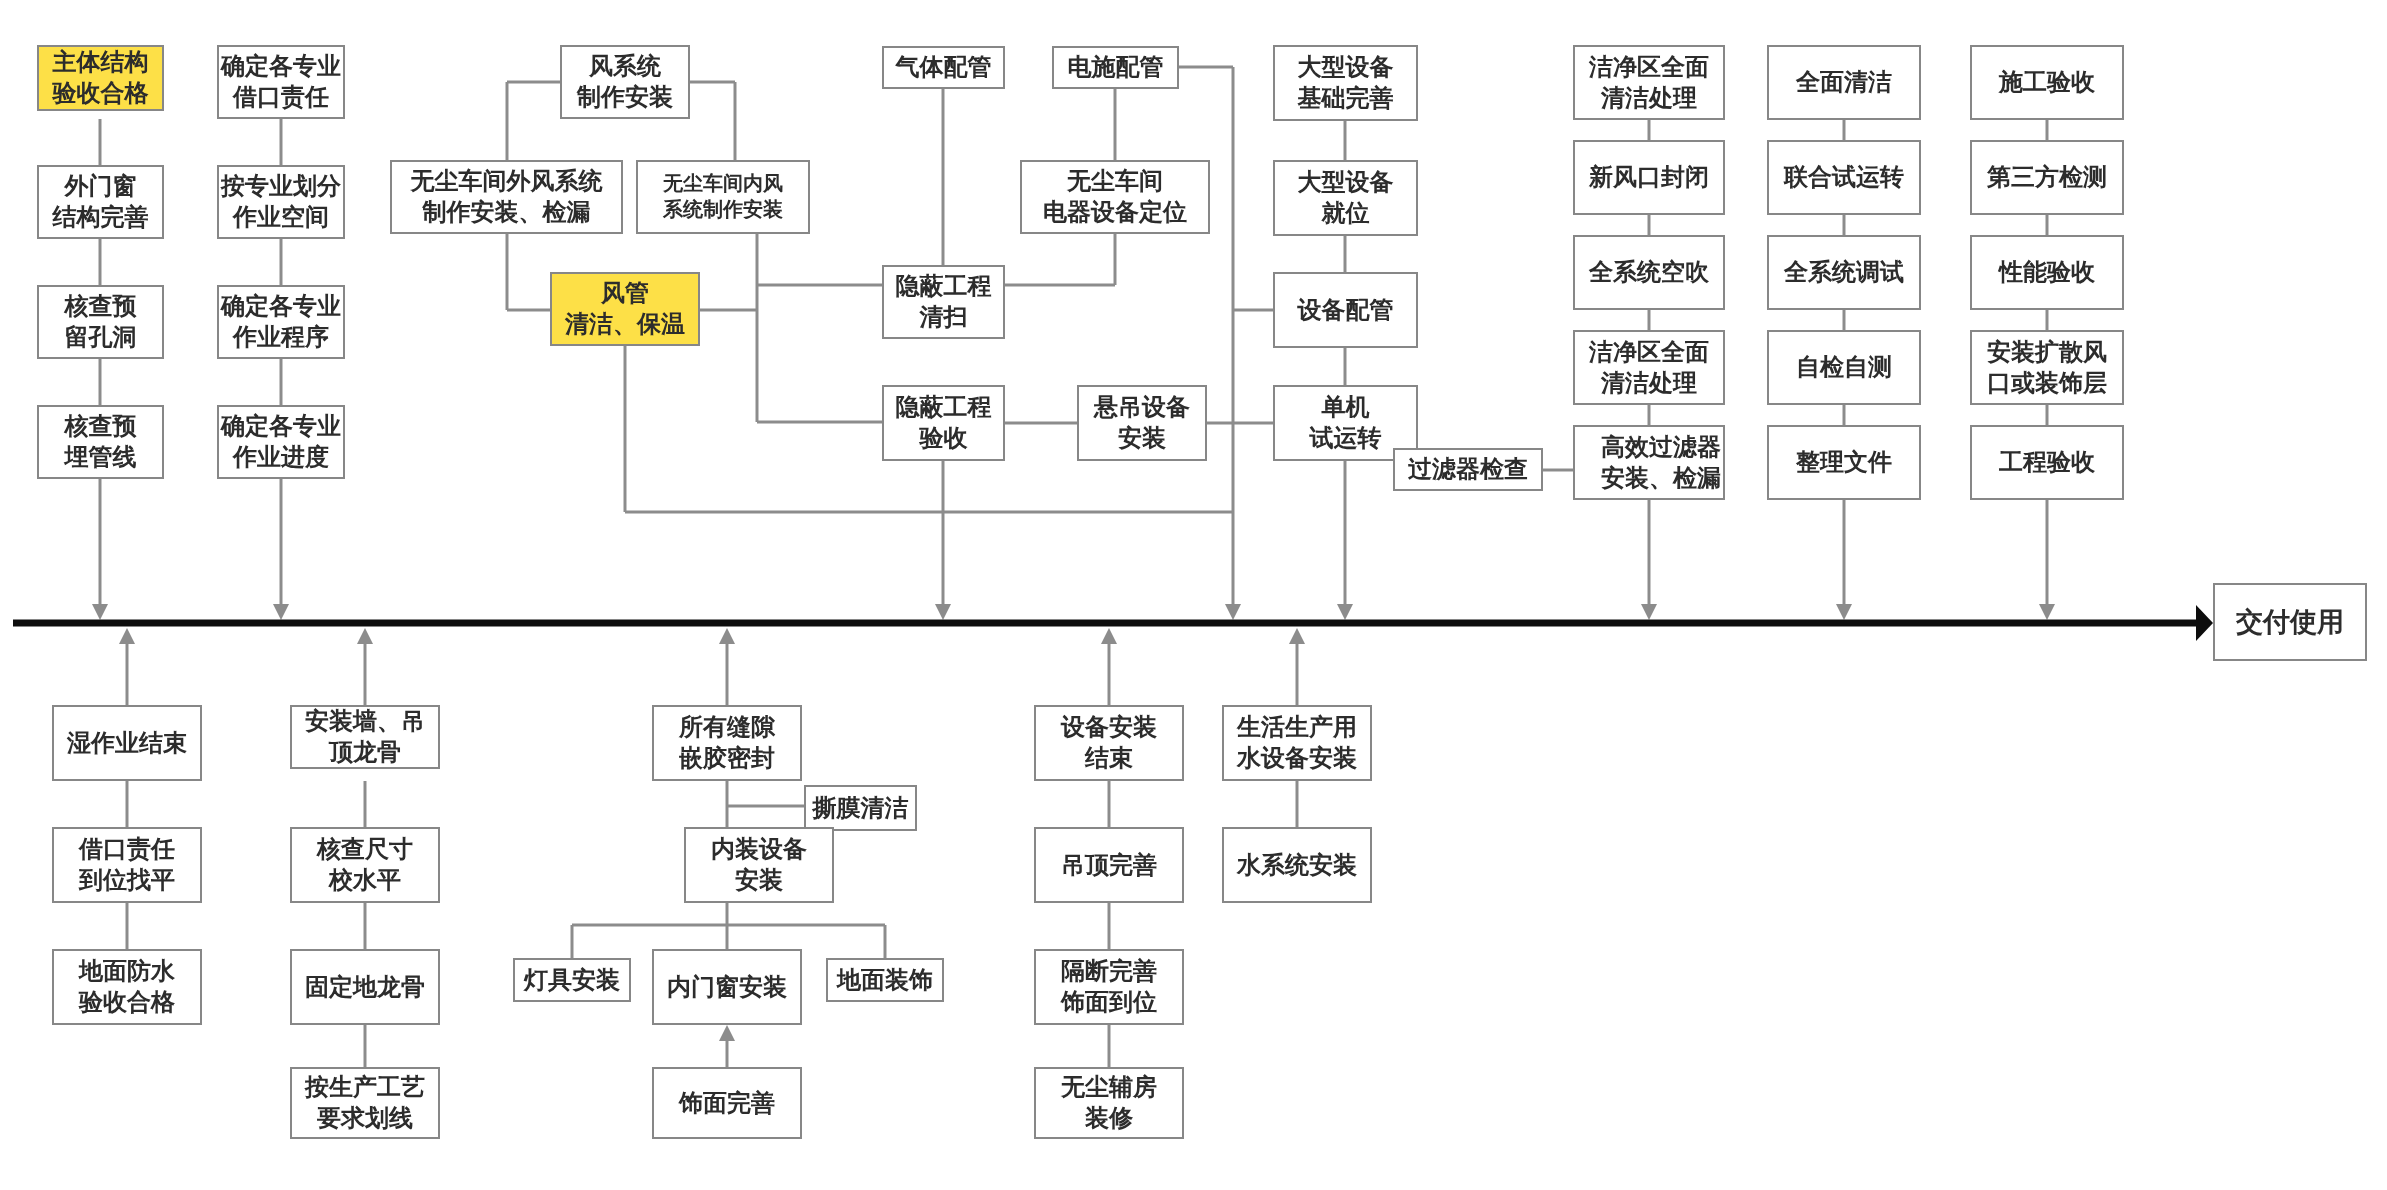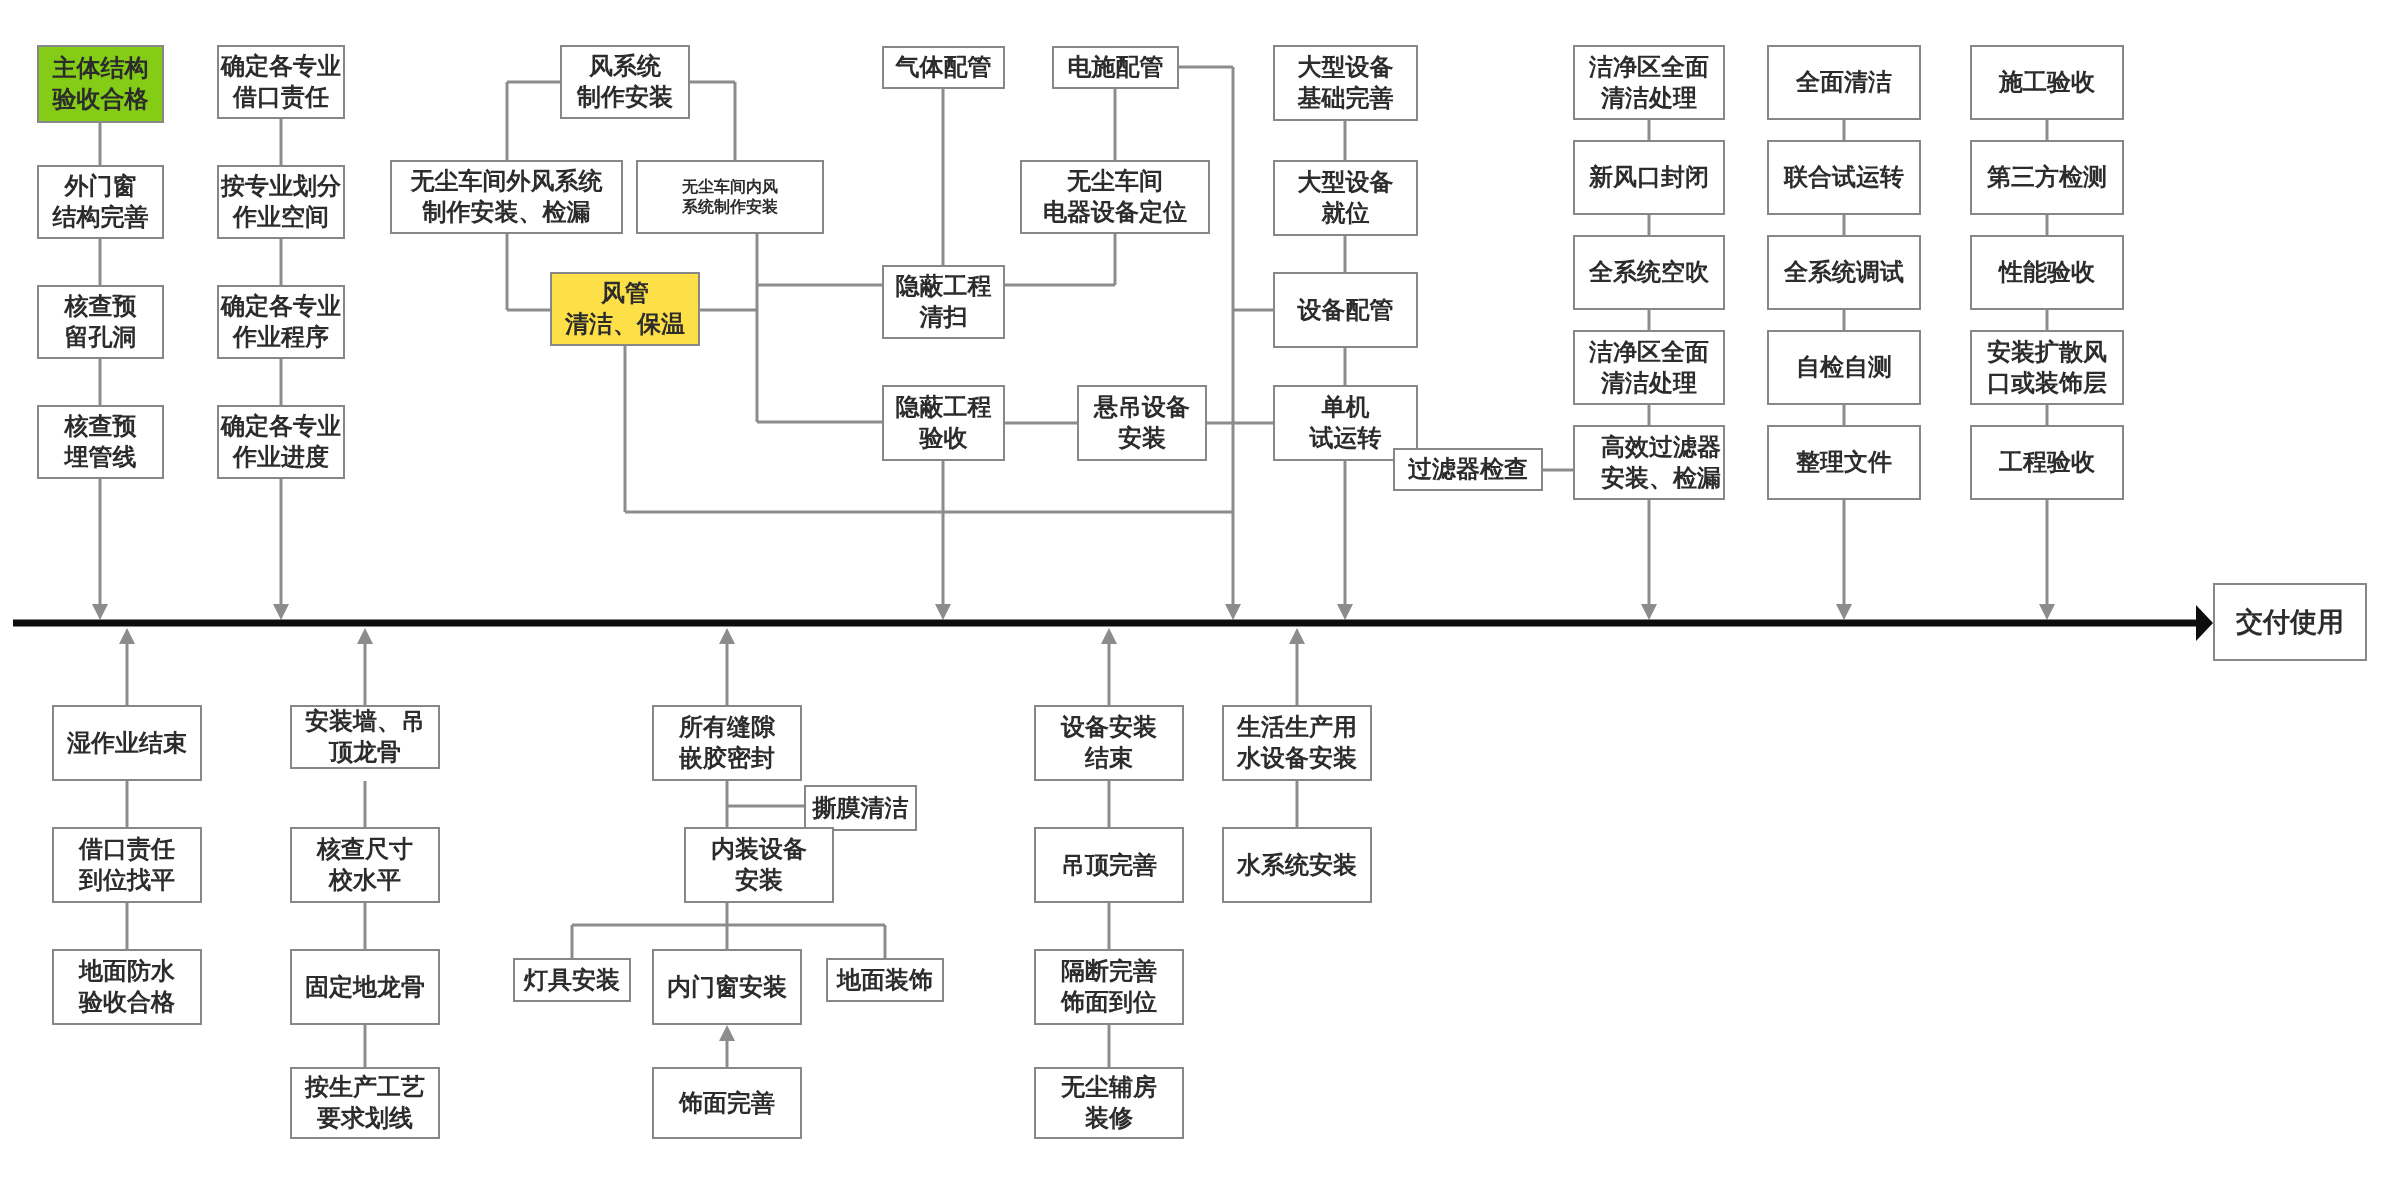--- a/index.html
+++ b/index.html
@@ -125,41 +125,41 @@
       <line x1="1109" y1="781" x2="1109" y2="827" stroke="#8c8c8c" stroke-width="3"></line>
       <line x1="1109" y1="903" x2="1109" y2="949" stroke="#8c8c8c" stroke-width="3"></line>
       <line x1="1109" y1="1025" x2="1109" y2="1067" stroke="#8c8c8c" stroke-width="3"></line>
       <polygon points="1289,644 1305,644 1297,628" fill="#8c8c8c"></polygon>
       <line x1="1297" y1="705" x2="1297" y2="642" stroke="#8c8c8c" stroke-width="3"></line>
       <line x1="1297" y1="781" x2="1297" y2="827" stroke="#8c8c8c" stroke-width="3"></line>
       <rect x="13" y="619.5" width="2184" height="7" fill="#0d0d0d"></rect>
       <polygon points="2196,605 2196,641 2213,623" fill="#0d0d0d"></polygon>
     </svg>
 
-<div class="node" style="left: 37px; top: 45px; width: 127px; height: 78px; font-size: 24px; border-color: rgb(135, 135, 135); color: rgb(44, 44, 44); background: #84cc16;">主体结构
+<div class="node" style="left: 37px; top: 45px; width: 127px; height: 66px; font-size: 24px; border-color: rgb(135, 135, 135); color: rgb(44, 44, 44); background: #fde047;">主体结构
 验收合格</div>
     <div class="node" style="left: 37px; top: 165px; width: 127px; height: 74px; font-size: 24px; border-color: rgb(135, 135, 135); color: rgb(44, 44, 44); background: rgb(255, 255, 255);">外门窗
 结构完善</div>
     <div class="node" style="left: 37px; top: 285px; width: 127px; height: 74px; font-size: 24px; border-color: rgb(135, 135, 135); color: rgb(44, 44, 44); background: rgb(255, 255, 255);">核查预
 留孔洞</div>
     <div class="node" style="left: 37px; top: 405px; width: 127px; height: 74px; font-size: 24px; border-color: rgb(135, 135, 135); color: rgb(44, 44, 44); background: rgb(255, 255, 255);">核查预
 埋管线</div>
     <div class="node" style="left: 217px; top: 45px; width: 128px; height: 74px; font-size: 24px; border-color: rgb(135, 135, 135); color: rgb(44, 44, 44); background: rgb(255, 255, 255);">确定各专业
 借口责任</div>
     <div class="node" style="left: 217px; top: 165px; width: 128px; height: 74px; font-size: 24px; border-color: rgb(135, 135, 135); color: rgb(44, 44, 44); background: rgb(255, 255, 255);">按专业划分
 作业空间</div>
     <div class="node" style="left: 217px; top: 285px; width: 128px; height: 74px; font-size: 24px; border-color: rgb(135, 135, 135); color: rgb(44, 44, 44); background: rgb(255, 255, 255);">确定各专业
 作业程序</div>
     <div class="node" style="left: 217px; top: 405px; width: 128px; height: 74px; font-size: 24px; border-color: rgb(135, 135, 135); color: rgb(44, 44, 44); background: rgb(255, 255, 255);">确定各专业
 作业进度</div>
     <div class="node" style="left: 560px; top: 45px; width: 130px; height: 74px; font-size: 24px; border-color: rgb(135, 135, 135); color: rgb(44, 44, 44); background: rgb(255, 255, 255);">风系统
 制作安装</div>
     <div class="node" style="left: 390px; top: 160px; width: 233px; height: 74px; font-size: 24px; border-color: rgb(135, 135, 135); color: rgb(44, 44, 44); background: rgb(255, 255, 255);">无尘车间外风系统
 制作安装、检漏</div>
-    <div class="node" style="left: 636px; top: 160px; width: 188px; height: 74px; font-size: 16px; border-color: rgb(135, 135, 135); color: rgb(44, 44, 44); background: rgb(255, 255, 255);">无尘车间内风
+    <div class="node" style="left: 636px; top: 160px; width: 174px; height: 74px; font-size: 20px; border-color: rgb(135, 135, 135); color: rgb(44, 44, 44); background: rgb(255, 255, 255);">无尘车间内风
 系统制作安装</div>
     <div class="node" style="left: 550px; top: 272px; width: 150px; height: 74px; font-size: 24px; border-color: rgb(135, 135, 135); color: rgb(44, 44, 44); background: #fde047;">风管
 清洁、保温</div>
     <div class="node" style="left: 882px; top: 46px; width: 123px; height: 43px; font-size: 24px; border-color: rgb(135, 135, 135); color: rgb(44, 44, 44); background: rgb(255, 255, 255);">气体配管</div>
     <div class="node" style="left: 1052px; top: 46px; width: 127px; height: 43px; font-size: 24px; border-color: rgb(135, 135, 135); color: rgb(44, 44, 44); background: rgb(255, 255, 255);">电施配管</div>
     <div class="node" style="left: 1020px; top: 160px; width: 190px; height: 74px; font-size: 24px; border-color: rgb(135, 135, 135); color: rgb(44, 44, 44); background: rgb(255, 255, 255);">无尘车间
 电器设备定位</div>
     <div class="node" style="left: 882px; top: 265px; width: 123px; height: 74px; font-size: 24px; border-color: rgb(135, 135, 135); color: rgb(44, 44, 44); background: rgb(255, 255, 255);">隐蔽工程
 清扫</div>
     <div class="node" style="left: 882px; top: 385px; width: 123px; height: 76px; font-size: 24px; border-color: rgb(135, 135, 135); color: rgb(44, 44, 44); background: rgb(255, 255, 255);">隐蔽工程

